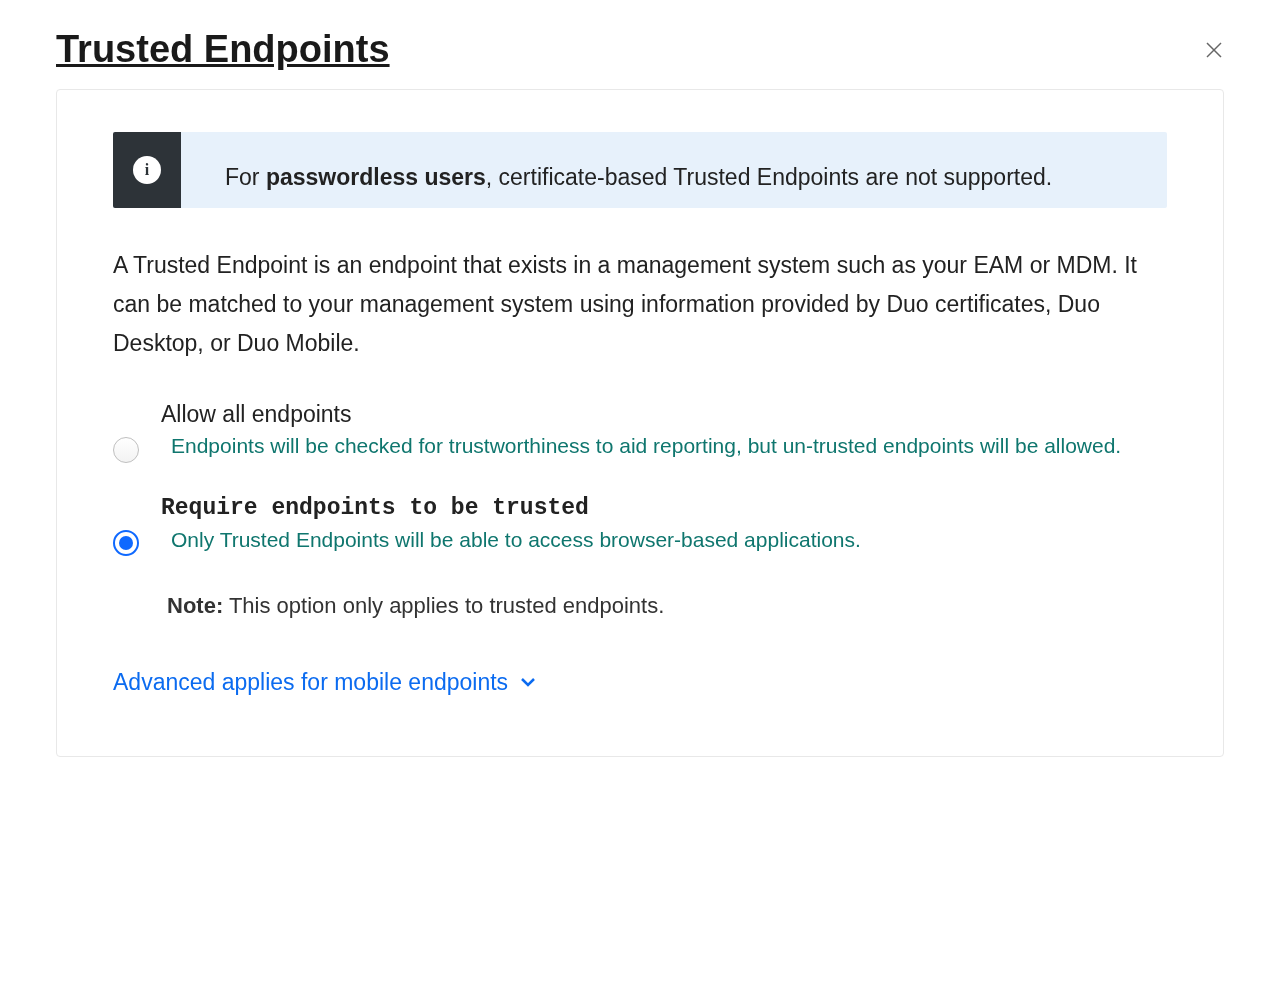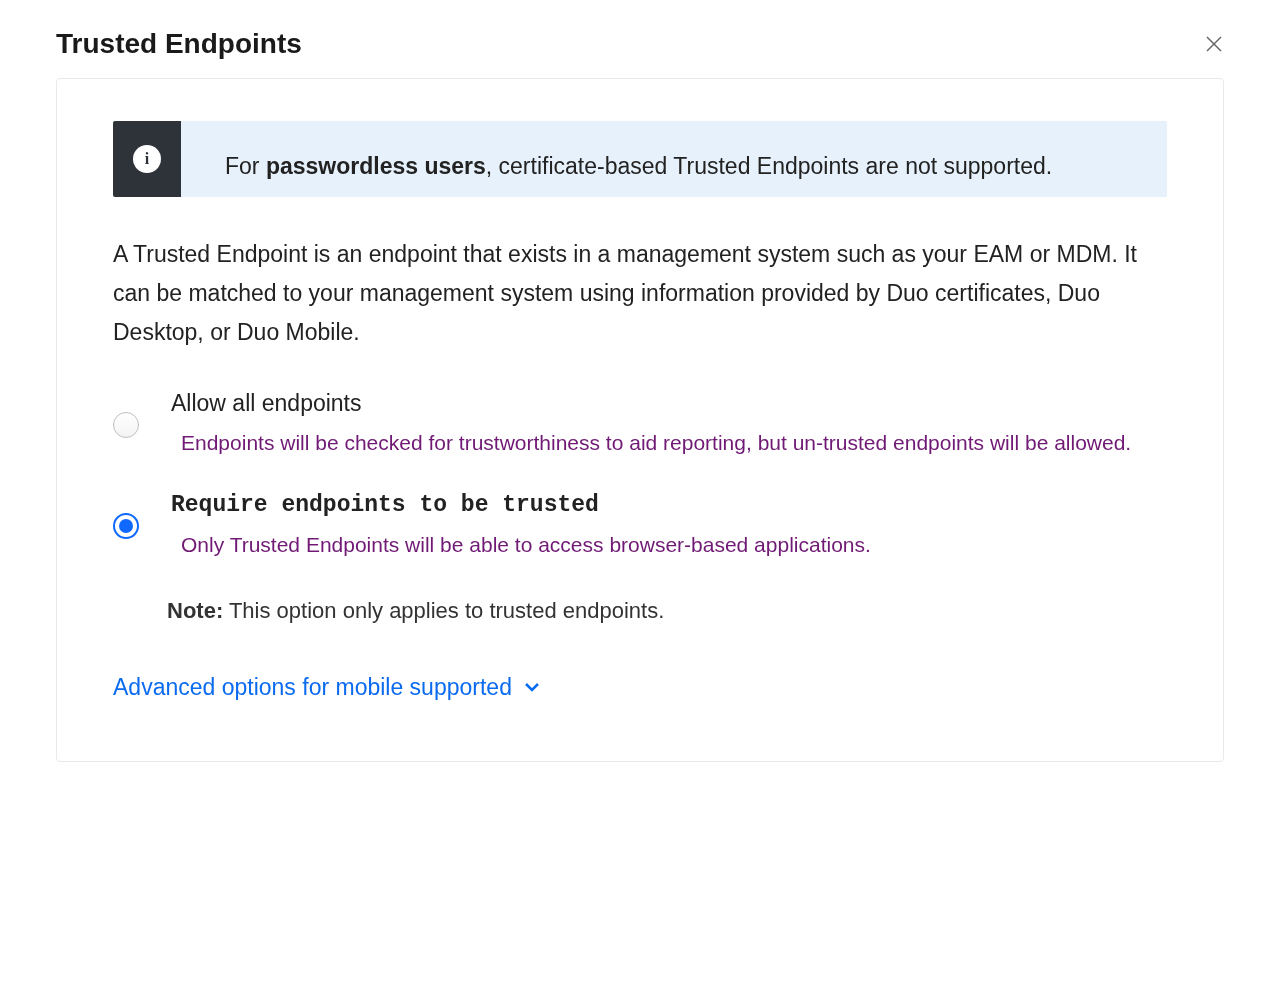--- a/index.html
+++ b/index.html
@@ -15,23 +15,24 @@
       height: 998px;
       overflow: hidden;
     }
     .header-row {
       display: flex;
       align-items: center;
       justify-content: space-between;
       padding: 28px 56px 18px 56px;
     }
     .page-title {
-      font-size: 28px;
+      font-size: 38px;
       font-weight: 700;
       color: #1a1a1a;
+      text-decoration: underline;
     }
     .close-btn {
       width: 20px;
       height: 20px;
       cursor: pointer;
       color: #555;
       display: flex;
       align-items: center;
       justify-content: center;
     }
@@ -86,22 +87,22 @@
       font-size: 23px;
       line-height: 1.7;
       color: #222;
       margin-bottom: 36px;
     }
     .option-group {
       margin-bottom: 30px;
     }
     .option-row {
       display: flex;
-      align-items: center;
-      gap: 32px;
+      align-items: flex-end;
+      gap: 22px;
     }
     .radio {
       width: 26px;
       height: 26px;
       border-radius: 50%;
       flex-shrink: 0;
       margin-top: 2px;
       cursor: pointer;
     }
     .radio-unselected {
@@ -148,23 +149,23 @@
       font-size: 23px;
       color: #222;
       line-height: 1.35;
     }
     .option-label-bold {
       font-weight: 700;
       font-family: Liberation Mono, monospace;
     }
     .option-desc {
       font-size: 21px;
-      color: #701a75;
+      color: #0f766e;
       line-height: 1.55;
-      margin-top: 8px;
+      margin-top: 0;
       padding-left: 10px;
     }
     .checkbox-desc-block {
       font-size: 22px;
       color: #333;
       line-height: 1.85;
       margin-top: 28px;
       padding-left: 54px;
     }
     .checkbox-desc-block .note-label {
@@ -237,19 +238,19 @@
 
   <div class="option-group">
     <div class="checkbox-desc-block">
       <div>
         <span class="note-label">Note:</span><span> This option only applies to trusted endpoints.</span>
       </div>
     </div>
   </div>
 
   <div class="advanced-link">
-    <span>Advanced options for mobile supported</span>
+    <span>Advanced applies for mobile endpoints</span>
     <svg viewBox="0 0 20 20">
       <polyline points="4,7 10,13 16,7"></polyline>
     </svg>
   </div>
 
 </div>
 
 </body></html>

